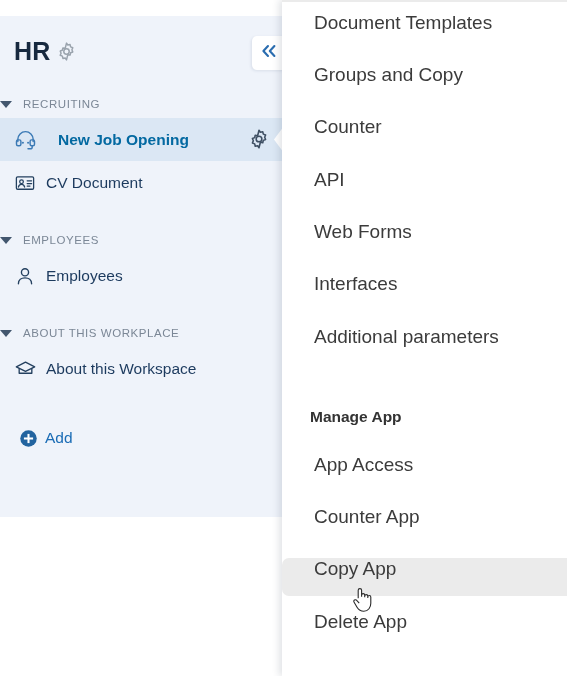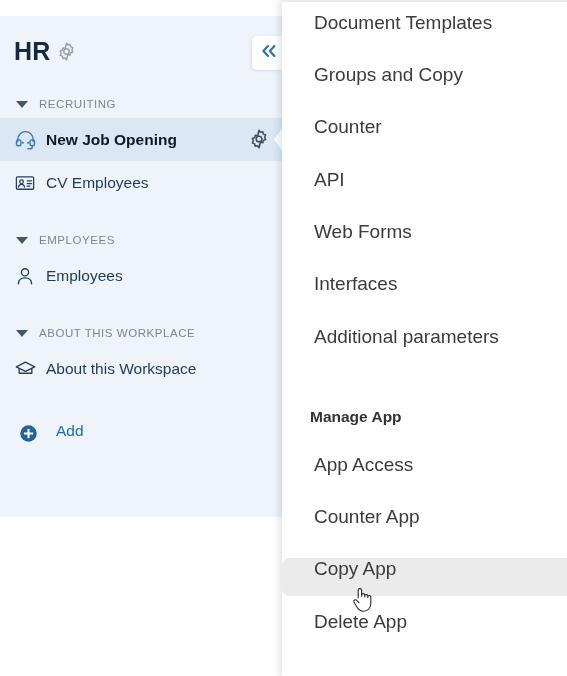--- a/index.html
+++ b/index.html
@@ -65,21 +65,20 @@
     align-items: center;
     justify-content: center;
     cursor: pointer;
   }
 
   .section-head {
     position: relative;
     height: 28px;
     display: flex;
     align-items: center;
-    padding-left: 16px;
     cursor: pointer;
   }
   .caret {
     width: 0;
     height: 0;
     border-left: 6px solid transparent;
     border-right: 6px solid transparent;
     border-top: 7px solid #42566e;
     margin-right: 11px;
   }
@@ -111,47 +110,47 @@
   }
   .nav-label {
     font-size: 15.5px;
     color: #1c3a5e;
     white-space: nowrap;
   }
   .nav-item.active {
     background: #dbe7f4;
   }
   .nav-item.active .nav-label {
-    color: #0f172a;
+    color: #0369a1;
     font-weight: 700;
+    margin-left: 12px;
   }
   .item-gear {
     position: absolute;
     right: 13px;
     top: 10px;
     width: 22px;
     height: 22px;
     cursor: pointer;
   }
   .active-notch {
     position: absolute;
     right: -1px;
     top: 0;
     width: 12px;
     height: 43px;
     overflow: hidden;
   }
 
   .action-item {
     display: flex;
-    align-items: flex-start;
+    align-items: center;
     padding-left: 17px;
     height: 32px;
     cursor: pointer;
-    gap: 11px;
   }
   .action-item .act-icon {
     width: 22px;
     height: 22px;
     margin-right: 6px;
     flex: 0 0 22px;
     display: flex;
     align-items: center;
     justify-content: center;
   }
@@ -284,21 +283,21 @@
       <span class="nav-icon">
         <svg width="22" height="22" viewBox="0 0 24 24" fill="none" stroke="#24405f" stroke-width="1.4">
           <rect x="2.6" y="5.2" width="18.8" height="13.6" rx="1.4"></rect>
           <circle cx="8.2" cy="10.6" r="2"></circle>
           <path d="M4.8 16.4c.5-1.9 1.9-2.8 3.4-2.8s2.9.9 3.4 2.8" stroke-linecap="round"></path>
           <line x1="14.4" y1="9.6" x2="19.2" y2="9.6" stroke-linecap="round"></line>
           <line x1="14.4" y1="12.6" x2="19.2" y2="12.6" stroke-linecap="round"></line>
           <line x1="14.4" y1="15.4" x2="17.4" y2="15.4" stroke-linecap="round"></line>
         </svg>
       </span>
-      <span class="nav-label">CV Employees</span>
+      <span class="nav-label">CV Document</span>
     </div>
 
     <div style="height:22px"></div>
 
     <div class="section-head">
       <span class="caret"></span>
       <span class="section-label">EMPLOYEES</span>
     </div>
 
     <div class="nav-item">

